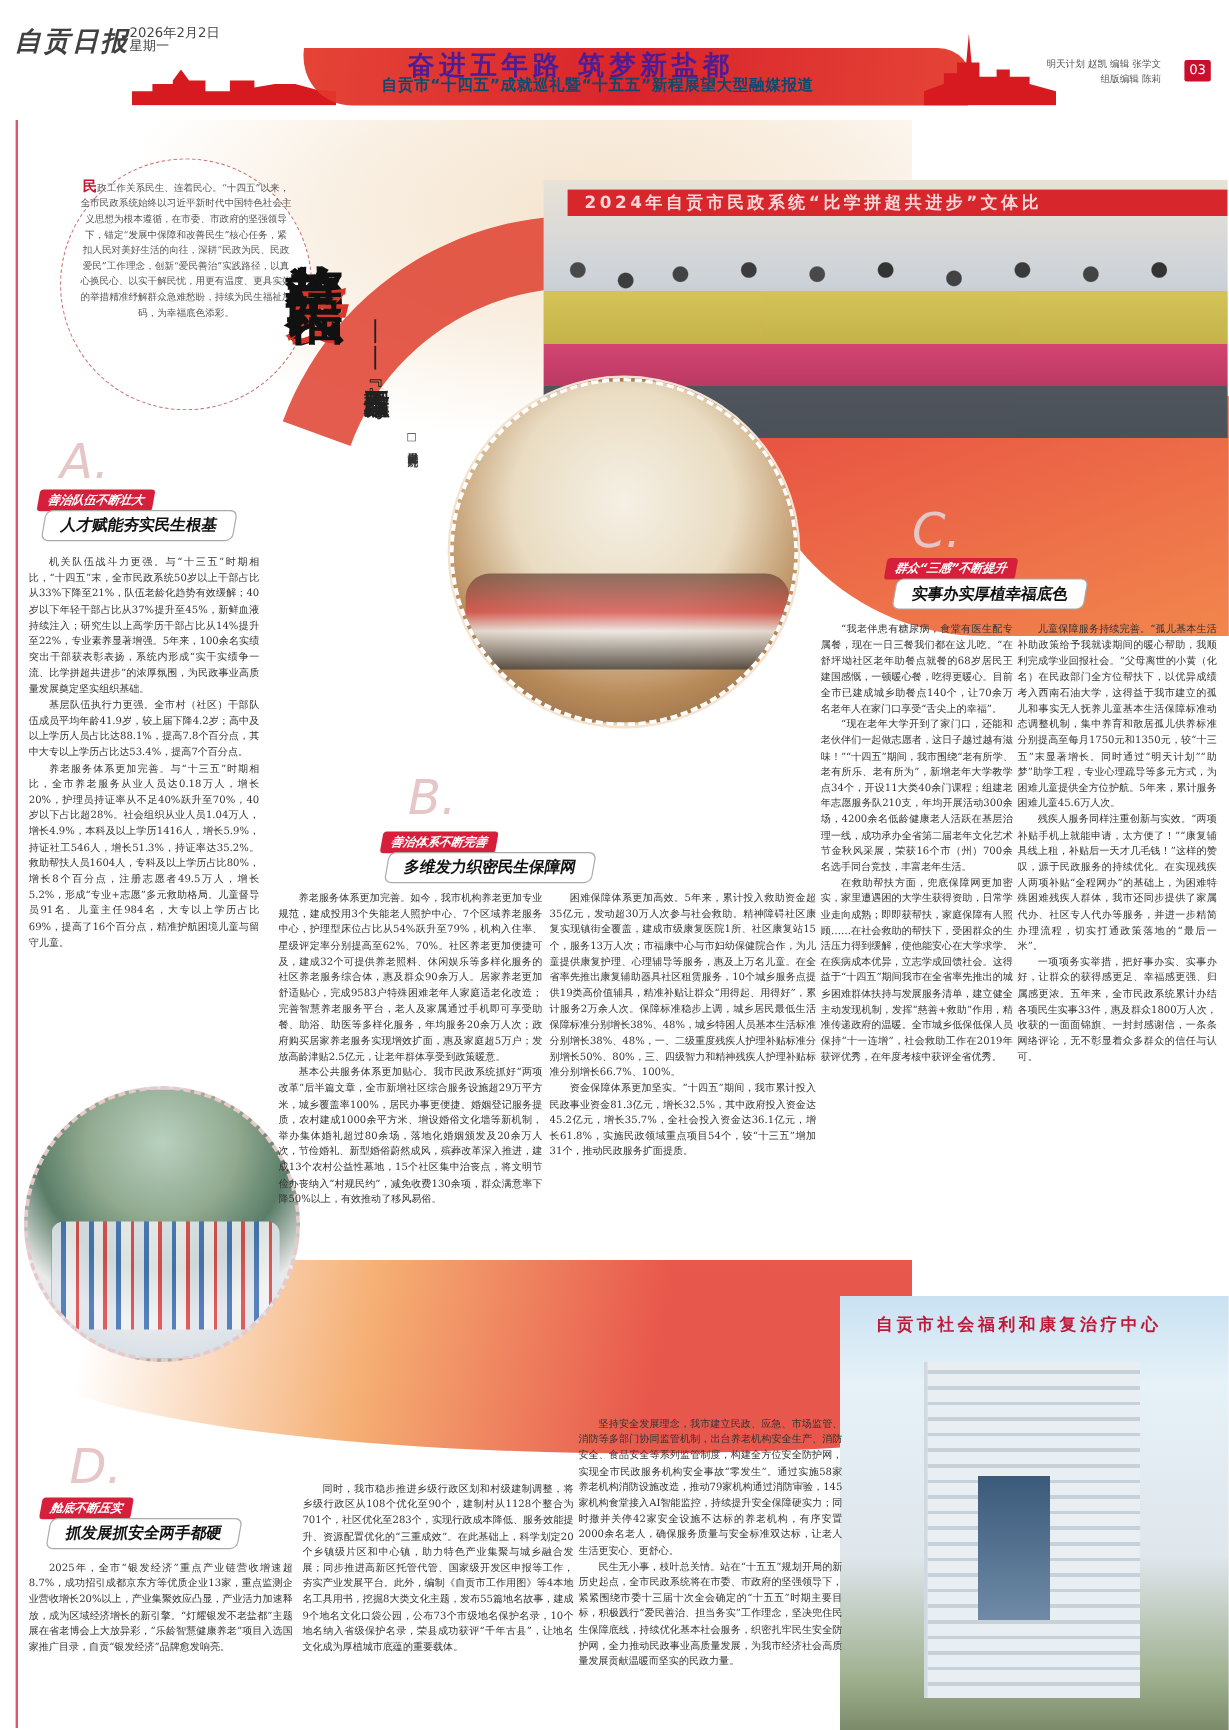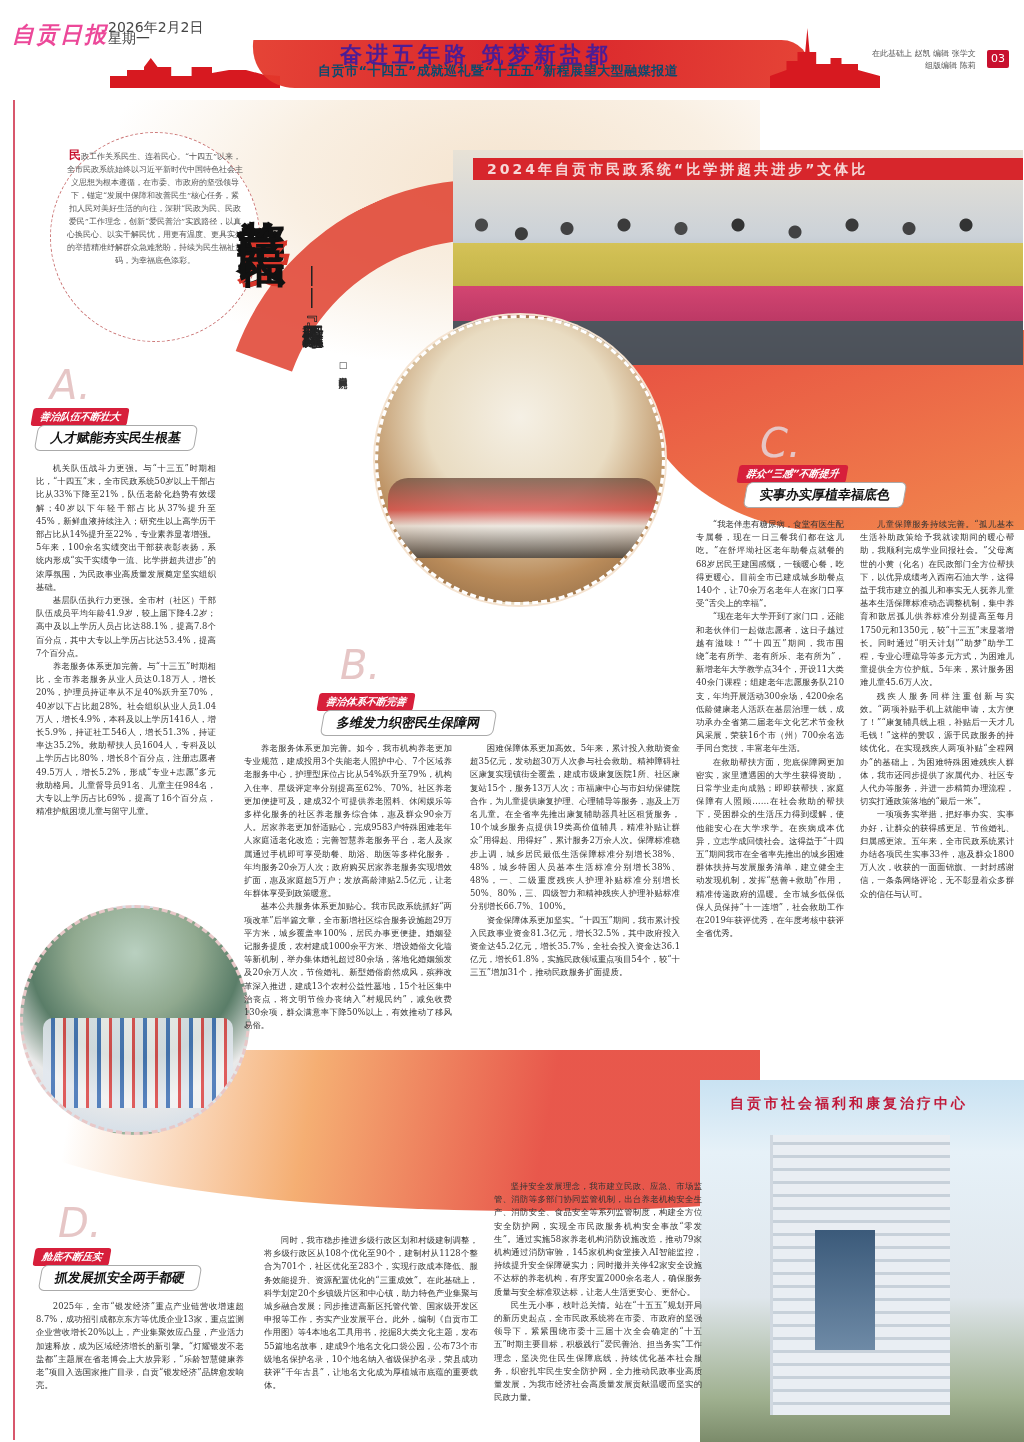--- a/index.html
+++ b/index.html
@@ -2,22 +2,22 @@
 <html><head>
 <meta charset="utf-8">
 <style>
   * { box-sizing: border-box; margin: 0; padding: 0; }
   body { width: 1024px; height: 1442px; background: #fff; position: relative; overflow: hidden;
          font-family: "DejaVu Serif", "Liberation Serif", serif; color: #2a2a2a; }
   .abs { position: absolute; }
 
   
   .logo { left: 12px; top: 20px; font-family: Liberation Serif, serif; font-size: 22px; font-weight: bold;
-          color: #ec4899; font-style: italic; letter-spacing: 2px; }
-  .date { left: 108px; top: 22px; font-family: "DejaVu Sans", sans-serif; font-size: 14px; color: #444; line-height: 11px; }
+          color: #404040; font-style: italic; letter-spacing: 2px; }
+  .date { left: 108px; top: 22px; font-family: "DejaVu Sans", sans-serif; font-size: 11px; color: #444; line-height: 11px; }
   .banner-red { left: 250px; top: 40px; width: 560px; height: 48px; background: linear-gradient(90deg,#e43a2c,#d71920 50%,#e43a2c); border-radius: 0 40px 0 60px; transform: skewX(-8deg); opacity: .95;}
   .skyline { left: 110px; top: 58px; width: 170px; height: 30px; background: #d71920;
              clip-path: polygon(0 100%,0 60%,10% 60%,10% 40%,20% 40%,20% 30%,24% 0,28% 30%,36% 30%,36% 60%,48% 60%,48% 30%,60% 30%,60% 50%,70% 40%,80% 40%,90% 55%,100% 60%,100% 100%); }
   .skyline2 { left: 770px; top: 28px; width: 110px; height: 60px; background: #d71920;
              clip-path: polygon(0 100%,0 80%,15% 70%,15% 55%,25% 55%,25% 40%,32% 40%,34% 0,36% 40%,42% 40%,42% 60%,55% 60%,55% 50%,65% 50%,65% 60%,80% 60%,80% 70%,100% 80%,100% 100%); }
   .slogan { left: 340px; top: 40px; font-family: "DejaVu Sans", sans-serif; font-size: 22px; font-weight: bold; color: #4c1d95; letter-spacing: 4px; }
   .subslogan { left: 318px; top: 62px; font-family: "DejaVu Sans", sans-serif; font-size: 13px; font-weight: bold; color: #0c4a6e; letter-spacing: 0.5px; }
   .editors { left: 872px; top: 48px; font-family: "DejaVu Sans", sans-serif; font-size: 8px; color: #555; text-align: right; line-height: 12px; }
   .pagenum { left: 987px; top: 50px; width: 22px; height: 18px; background: #c8102e; color: #fff; font-family: "DejaVu Sans", sans-serif; font-size: 11px; text-align: center; line-height: 18px; border-radius: 2px; }
 
@@ -77,37 +77,37 @@
   .photo-building .glass { position:absolute; left:115px; top:150px; width:60px; height:120px; background: linear-gradient(180deg,#3b5a7a,#6e8aa6); }
   .photo-building .sign { position:absolute; left:30px; top:15px; font-family: "DejaVu Serif", serif; font-size: 14px; font-weight:bold; color:#c01a3a; letter-spacing: 3px; }
 
   
   .sec-letter { font-family: "DejaVu Sans", sans-serif; font-style: italic; font-size: 40px; color: #e6c6c6; font-weight: 300; }
   .sec-tag { background: #d71f3b; color: #fff; font-family: "DejaVu Sans", sans-serif; font-style: italic; font-weight: bold; font-size: 10px; padding: 2px 8px; border-radius: 3px; transform: skewX(-10deg); display:inline-block; }
   .sec-head { border: 1px solid #aaa; border-radius: 6px; background: #fff; font-family: "DejaVu Sans", sans-serif; font-weight: bold; font-size: 13px; color: #111; padding: 3px 14px; transform: skewX(-10deg); display:inline-block; }
 
   
   .col { font-size: 8.4px; line-height: 13.2px; text-align: justify; color: #333; }
-  .col p { text-indent: 2em; margin-left: 12px; }
+  .col p { text-indent: 2em; }
 </style>
 </head>
 <body>
 
 <div class="abs skyline"></div>
 <div class="abs banner-red"></div>
 <div class="abs skyline2"></div>
 <div class="abs logo">自贡日报</div>
 <div class="abs date">
   <div>2026年2月2日</div>
   <div>星期一</div>
 </div>
 <div class="abs slogan">奋进五年路 筑梦新盐都</div>
 <div class="abs subslogan">自贡市“十四五”成就巡礼暨“十五五”新程展望大型融媒报道</div>
 <div class="abs editors">
-  <div>在此基础上 赵凯  编辑 张学文</div>
+  <div>明天计划 赵凯  编辑 张学文</div>
   <div>组版编辑 陈莉</div>
 </div>
 <div class="abs pagenum">03</div>
 
 <div class="abs frame-line"></div>
 <div class="abs mountain-bg"></div>
 <div class="abs red-swoosh1"></div>
 <div class="abs red-swoosh2"></div>
 <div class="abs red-swoosh3"></div>
 
@@ -184,21 +184,21 @@
   <span class="sec-head">实事办实厚植幸福底色</span>
 </div>
 <div class="abs col" style="left:684px;top:518px;width:160px;">
   <p>“我老伴患有糖尿病，食堂有医生配专属餐，现在一日三餐我们都在这儿吃。”在舒坪坳社区老年助餐点就餐的68岁居民王建国感慨，一顿暖心餐，吃得更暖心。目前全市已建成城乡助餐点140个，让70余万名老年人在家门口享受“舌尖上的幸福”。</p>
   <p>“现在老年大学开到了家门口，还能和老伙伴们一起做志愿者，这日子越过越有滋味！”“十四五”期间，我市围绕“老有所学、老有所乐、老有所为”，新增老年大学教学点34个，开设11大类40余门课程；组建老年志愿服务队210支，年均开展活动300余场，4200余名低龄健康老人活跃在基层治理一线，成功承办全省第二届老年文化艺术节金秋风采展，荣获16个市（州）700余名选手同台竞技，丰富老年生活。</p>
   <p>在救助帮扶方面，兜底保障网更加密实，家里遭遇困的大学生获得资助，日常学业走向成熟；即即获帮扶，家庭保障有人照顾……在社会救助的帮扶下，受困群众的生活压力得到缓解，使他能安心在大学求学。在疾病成本优异，立志学成回馈社会。这得益于“十四五”期间我市在全省率先推出的城乡困难群体扶持与发展服务清单，建立健全主动发现机制，发挥“慈善+救助”作用，精准传递政府的温暖。全市城乡低保低保人员保持“十一连增”，社会救助工作在2019年获评优秀，在年度考核中获评全省优秀。</p>
 </div>
 <div class="abs col" style="left:848px;top:518px;width:166px;">
   <p>儿童保障服务持续完善。“孤儿基本生活补助政策给予我就读期间的暖心帮助，我顺利完成学业回报社会。”父母离世的小黄（化名）在民政部门全方位帮扶下，以优异成绩考入西南石油大学，这得益于我市建立的孤儿和事实无人抚养儿童基本生活保障标准动态调整机制，集中养育和散居孤儿供养标准分别提高至每月1750元和1350元，较“十三五”末显著增长。同时通过“明天计划”“助梦”助学工程，专业心理疏导等多元方式，为困难儿童提供全方位护航。5年来，累计服务困难儿童45.6万人次。</p>
   <p>残疾人服务同样注重创新与实效。“两项补贴手机上就能申请，太方便了！”“康复辅具线上租，补贴后一天才几毛钱！”这样的赞叹，源于民政服务的持续优化。在实现残疾人两项补贴“全程网办”的基础上，为困难特殊困难残疾人群体，我市还同步提供了家属代办、社区专人代办等服务，并进一步精简办理流程，切实打通政策落地的“最后一米”。</p>
-  <p>一项项务实举措，把好事办实、实事办好，让群众的获得感更足、节俭婚礼、归属感更浓。五年来，全市民政系统累计办结各项民生实事33件，惠及群众1800万人次，收获的一面面锦旗、一封封感谢信，一条条网络评论，无不彰显着众多群众的信任与认可。</p>
+  <p>一项项务实举措，把好事办实、实事办好，让群众的获得感更足、幸福感更强、归属感更浓。五年来，全市民政系统累计办结各项民生实事33件，惠及群众1800万人次，收获的一面面锦旗、一封封感谢信，一条条网络评论，无不彰显着众多群众的信任与认可。</p>
 </div>
 
 <div class="abs" style="left:58px;top:1200px;">
   <div class="sec-letter">D.</div>
 </div>
 <div class="abs" style="left:34px;top:1245px;">
   <span class="sec-tag">舱底不断压实</span>
 </div>
 <div class="abs" style="left:40px;top:1265px;">
   <span class="sec-head">抓发展抓安全两手都硬</span>

